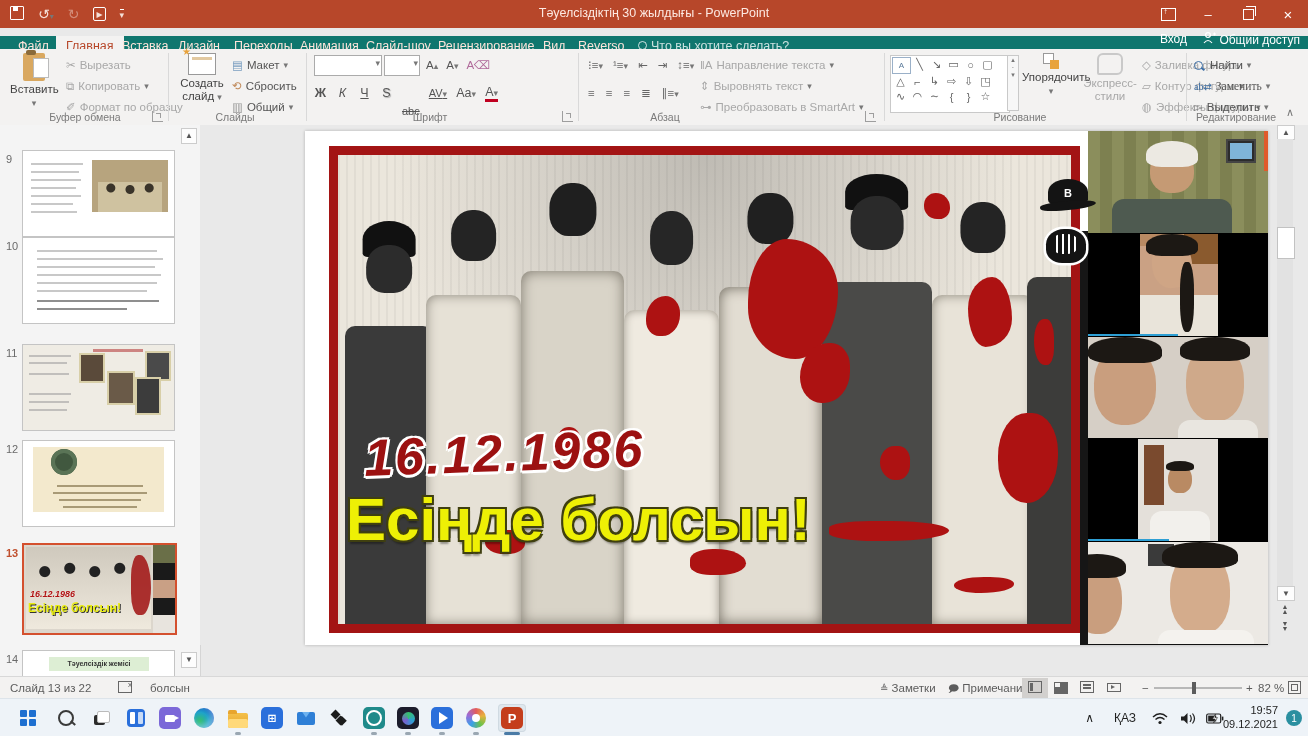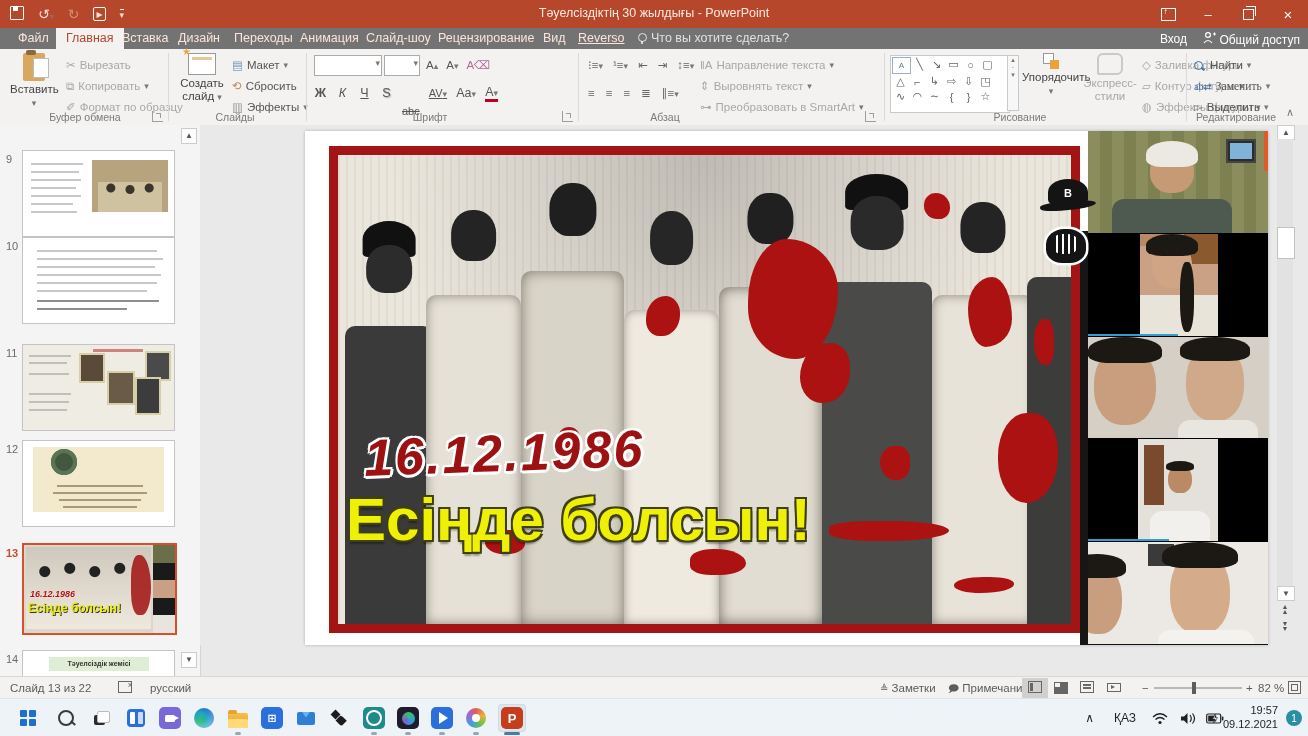--- a/index.html
+++ b/index.html
@@ -14,21 +14,21 @@
   .floppy::after{content:"";position:absolute;left:2px;top:0;width:5px;height:4px;background:#fff;}
   .dim{opacity:.45;}
   #win-title{position:absolute;top:6px;left:0;right:0;text-align:center;font-size:12.5px;color:#fde9e2;}
   .winbtns{position:absolute;right:0;top:0;height:28px;display:flex;}
   .winbtn{width:40px;height:28px;display:flex;align-items:center;justify-content:center;color:#fff;font-size:13px;}
   .restore-ic{width:9px;height:9px;border:1.2px solid #fff;position:relative;}
   .restore-ic::before{content:"";position:absolute;left:2px;top:-4px;width:9px;height:9px;border:1.2px solid #fff;border-bottom:none;border-left:none;}
   .ribopt{width:13px;height:11px;border:1.2px solid #fff;position:relative;}
   .ribopt::after{content:"↑";position:absolute;left:2px;top:-2px;font-size:8px;}
   
-  #tabrow{position:absolute;left:0;top:28px;width:1308px;height:21px;background:#737373;color:#fde4da;}
+  #tabrow{position:absolute;left:0;top:36px;width:1308px;height:21px;background:#0f766e;color:#fde4da;}
   .tab{position:absolute;top:0;height:21px;line-height:21px;padding:0 10px;font-size:12.5px;cursor:default;}
   .tab.active{background:#f3f2f1;color:#b7472a;}
   .tellme{color:rgba(255,255,255,.78);}
   .bulb{display:inline-block;width:7px;height:7px;border:1.4px solid rgba(255,255,255,.78);border-radius:50%;position:relative;top:0px;margin-right:4px;}
   .bulb::after{content:"";position:absolute;left:1.5px;top:7px;width:2.5px;height:2.5px;background:rgba(255,255,255,.7);}
   #acct{position:absolute;right:8px;top:28px;height:21px;display:flex;gap:16px;align-items:center;color:#fff;font-size:12px;}
   
   #ribbon{position:absolute;left:0;top:49px;width:1308px;height:76px;background:#f3f2f1;border-bottom:1px solid #c6c6c6;}
   .grp-label{position:absolute;bottom:2px;font-size:10.5px;color:#7a7a7a;text-align:center;}
   .vsep{position:absolute;top:4px;bottom:4px;width:1px;background:#d9d9d9;}
@@ -239,21 +239,21 @@
         <span style="color:#7a9ec0;">▤</span> 
         <span>Макет</span> 
         <span class="arr">▾</span>
       </div>
     <div class="smallrow" style="left:232px;top:27px;">
         <span style="color:#c08a5a;">⟲</span> 
         <span>Сбросить</span>
       </div>
     <div class="smallrow" style="left:232px;top:48px;">
         <span style="color:#999;">▥</span> 
-        <span>Эффекты</span> 
+        <span>Общий</span> 
         <span class="arr">▾</span>
       </div>
     <div class="grp-label" style="left:180px;width:110px;">Слайды</div>
     <div class="vsep" style="left:306px;"></div>
 
     <div class="combo" style="position:absolute;left:314px;top:6px;width:66px;"></div>
     <div class="combo" style="position:absolute;left:384px;top:6px;width:34px;"></div>
     <div class="smallrow" style="left:426px;top:6px;gap:8px;">
       <span>А<span class="arr">▴</span></span>
       <span>А<span class="arr">▾</span></span>
@@ -548,21 +548,21 @@
   <div id="vscroll-track"></div>
   <div id="vscroll-thumb"></div>
   <div class="sb-btn" style="left:1277px;top:586px;">▼</div>
   <div class="sb-btn dblarrow" style="left:1277px;top:603px;background:none;border:none;">▲<br>▲</div>
   <div class="sb-btn dblarrow" style="left:1277px;top:620px;background:none;border:none;">▼<br>▼</div>
 
 
   <div id="statusbar">
     <div class="sb-item" style="left:10px;">Слайд 13 из 22</div>
     <div class="sb-item" style="left:118px;"><span class="spell-ic"></span></div>
-    <div class="sb-item" style="left:150px;">русский</div>
+    <div class="sb-item" style="left:150px;">болсын</div>
     <div class="sb-item" style="left:880px;"><span style="font-size:10px;">≜</span> <span>Заметки</span></div>
     <div class="sb-item" style="left:948px;"><span style="font-size:10px;">🗩</span> <span>Примечания</span></div>
     <div class="sb-item" style="left:1022px;"><span class="view-ic active"><span class="vi norm"></span></span><span class="view-ic"><span class="vi grid"></span></span><span class="view-ic"><span class="vi read"></span></span><span class="view-ic"><span class="vi show"></span></span></div>
     <div class="sb-item" style="left:1142px;">−</div>
     <div class="zoomtrack" style="left:1154px;">
         <div class="zoomthumb" style="left:38px;"></div>
       </div>
     <div class="sb-item" style="left:1246px;">+</div>
     <div class="sb-item" style="left:1258px;">82 %</div>
     <div class="sb-item" style="left:1288px;"><span class="fit-ic"></span></div>

